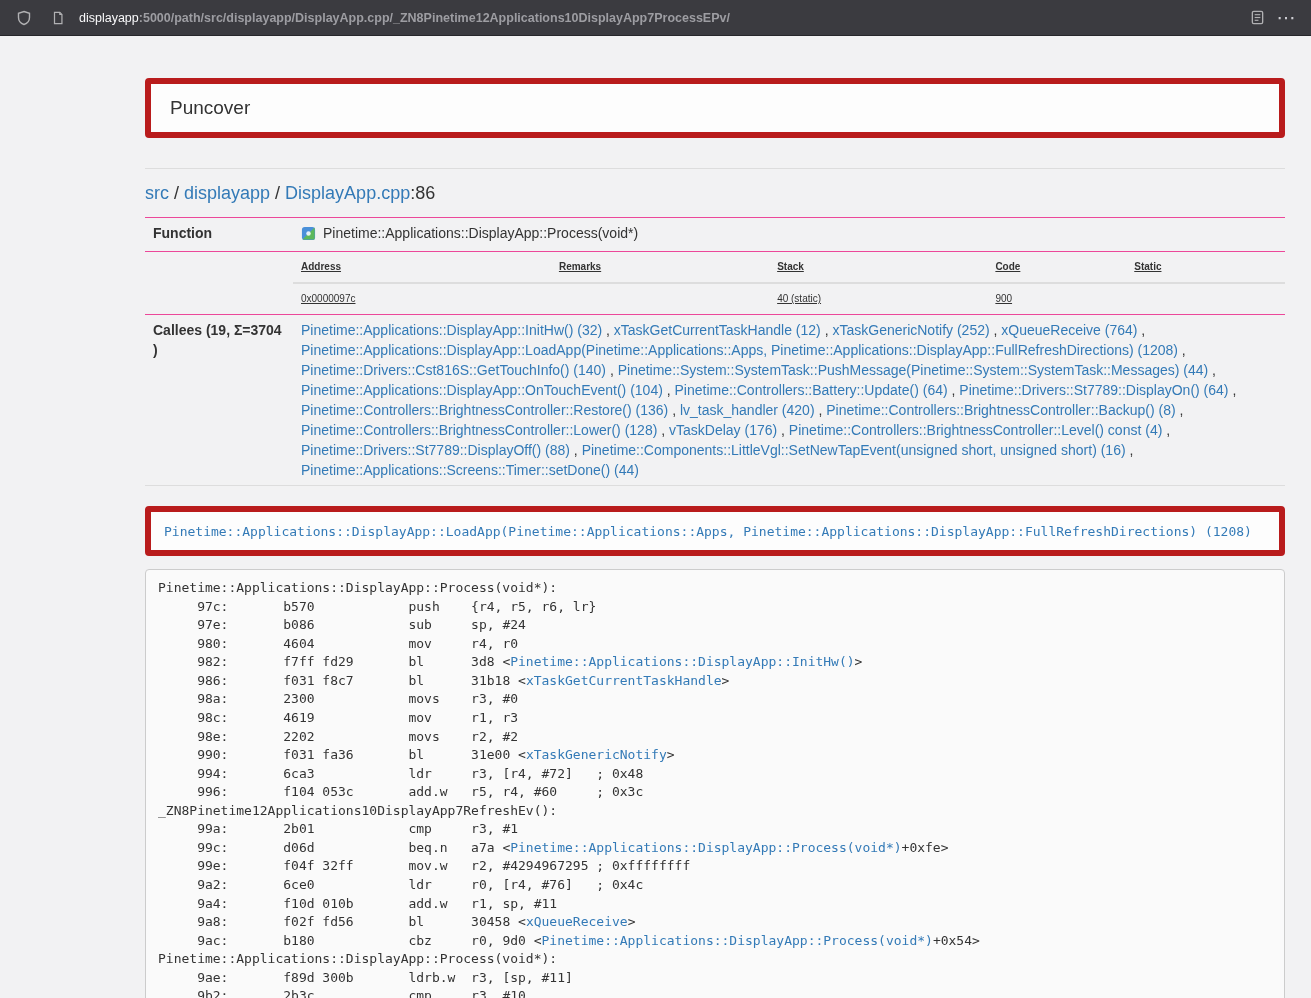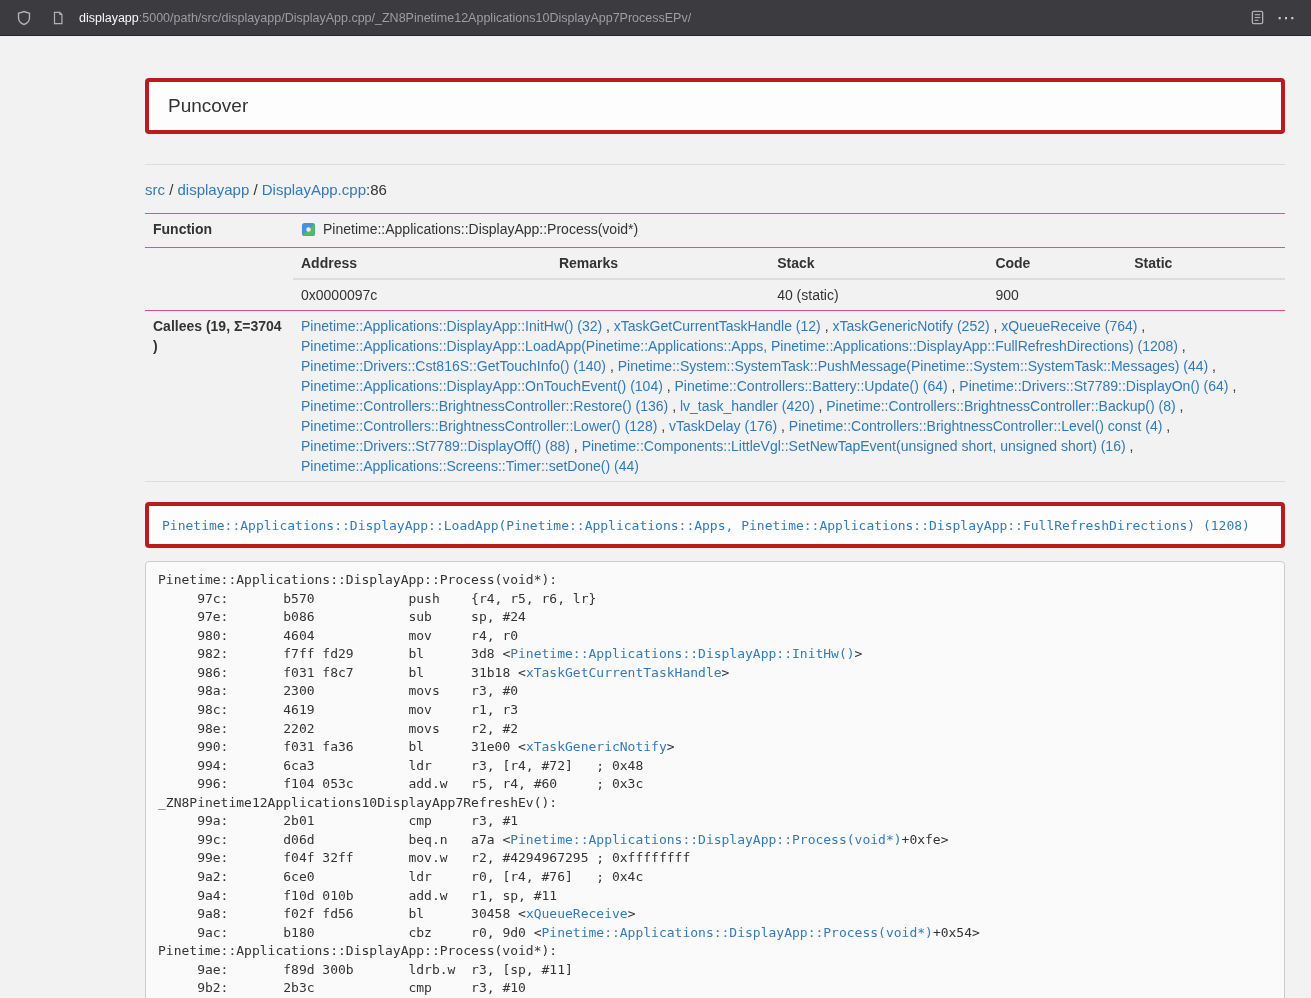--- a/index.html
+++ b/index.html
@@ -27,49 +27,49 @@
     display: inline-flex;
     align-items: center;
     justify-content: center;
     width: 28px; height: 28px;
     border-radius: 3px;
     cursor: pointer;
   }
   .urlbar { display: flex; align-items: center; flex: 1; min-width: 0; margin-left: 6px; cursor: text; }
   .url-text { font-size: 12.5px; white-space: nowrap; overflow: hidden; margin-left: 7px; }
   .url-host { color: #f9f9fa; }
-  .url-path { color: #9d9da2; }
+  .url-path { color: #9d9da2; font-weight: bold; }
   .bar-right { display: flex; align-items: center; margin-left: auto; }
   .dots { color: #cfcfd4; font-size: 19px; width: 30px; text-align: center; cursor: pointer; line-height: 28px; }
 
   
   .container { width: 1140px; margin-left: 145px; }
-  .panel { background: #fdfdfd; border: 4px solid #b91c1c; border-radius: 4px; }
+  .panel { background: #fdfdfd; border: 6px solid #b91c1c; border-radius: 4px; }
   .title-panel { margin-top: 42px; padding: 13px 19px; }
   .app-title { font-size: 19px; color: #333; }
   hr.rule { border: none; border-top: 1px solid #ddd; margin: 30px 0 0 0; }
-  .breadcrumb { font-size: 15px; margin: 14px 0 13px 0; line-height: 21px; }
+  .breadcrumb { font-size: 18px; margin: 14px 0 13px 0; line-height: 21px; }
   .bc-sep { color: #333; }
 
   table.fn {
     width: 100%;
     border-collapse: collapse;
     font-size: 14px;
     border-bottom: 1px solid #ddd;
   }
   table.fn > tbody > tr > td {
     padding: 5px 8px;
     border-top: 1px solid #ec4899;
     vertical-align: top;
     line-height: 20px;
   }
   table.fn > tbody > tr > td.lbl { width: 148px; font-weight: bold; }
   table.fn > tbody > tr > td.nopad { padding: 0; }
 
-  table.stats { width: 100%; border-collapse: collapse; font-size: 14px; }
+  table.stats { width: 100%; border-collapse: collapse; font-size: 10px; text-decoration: underline; }
   table.stats th {
     text-align: left;
     font-weight: bold;
     padding: 5px 8px;
     line-height: 20px;
     border-bottom: 2px solid #ddd;
   }
   table.stats td { padding: 5px 8px; line-height: 20px; margin-left: 7px; }
 
   .fn-icon { display: inline-block; vertical-align: -3px; margin-right: 7px; }

